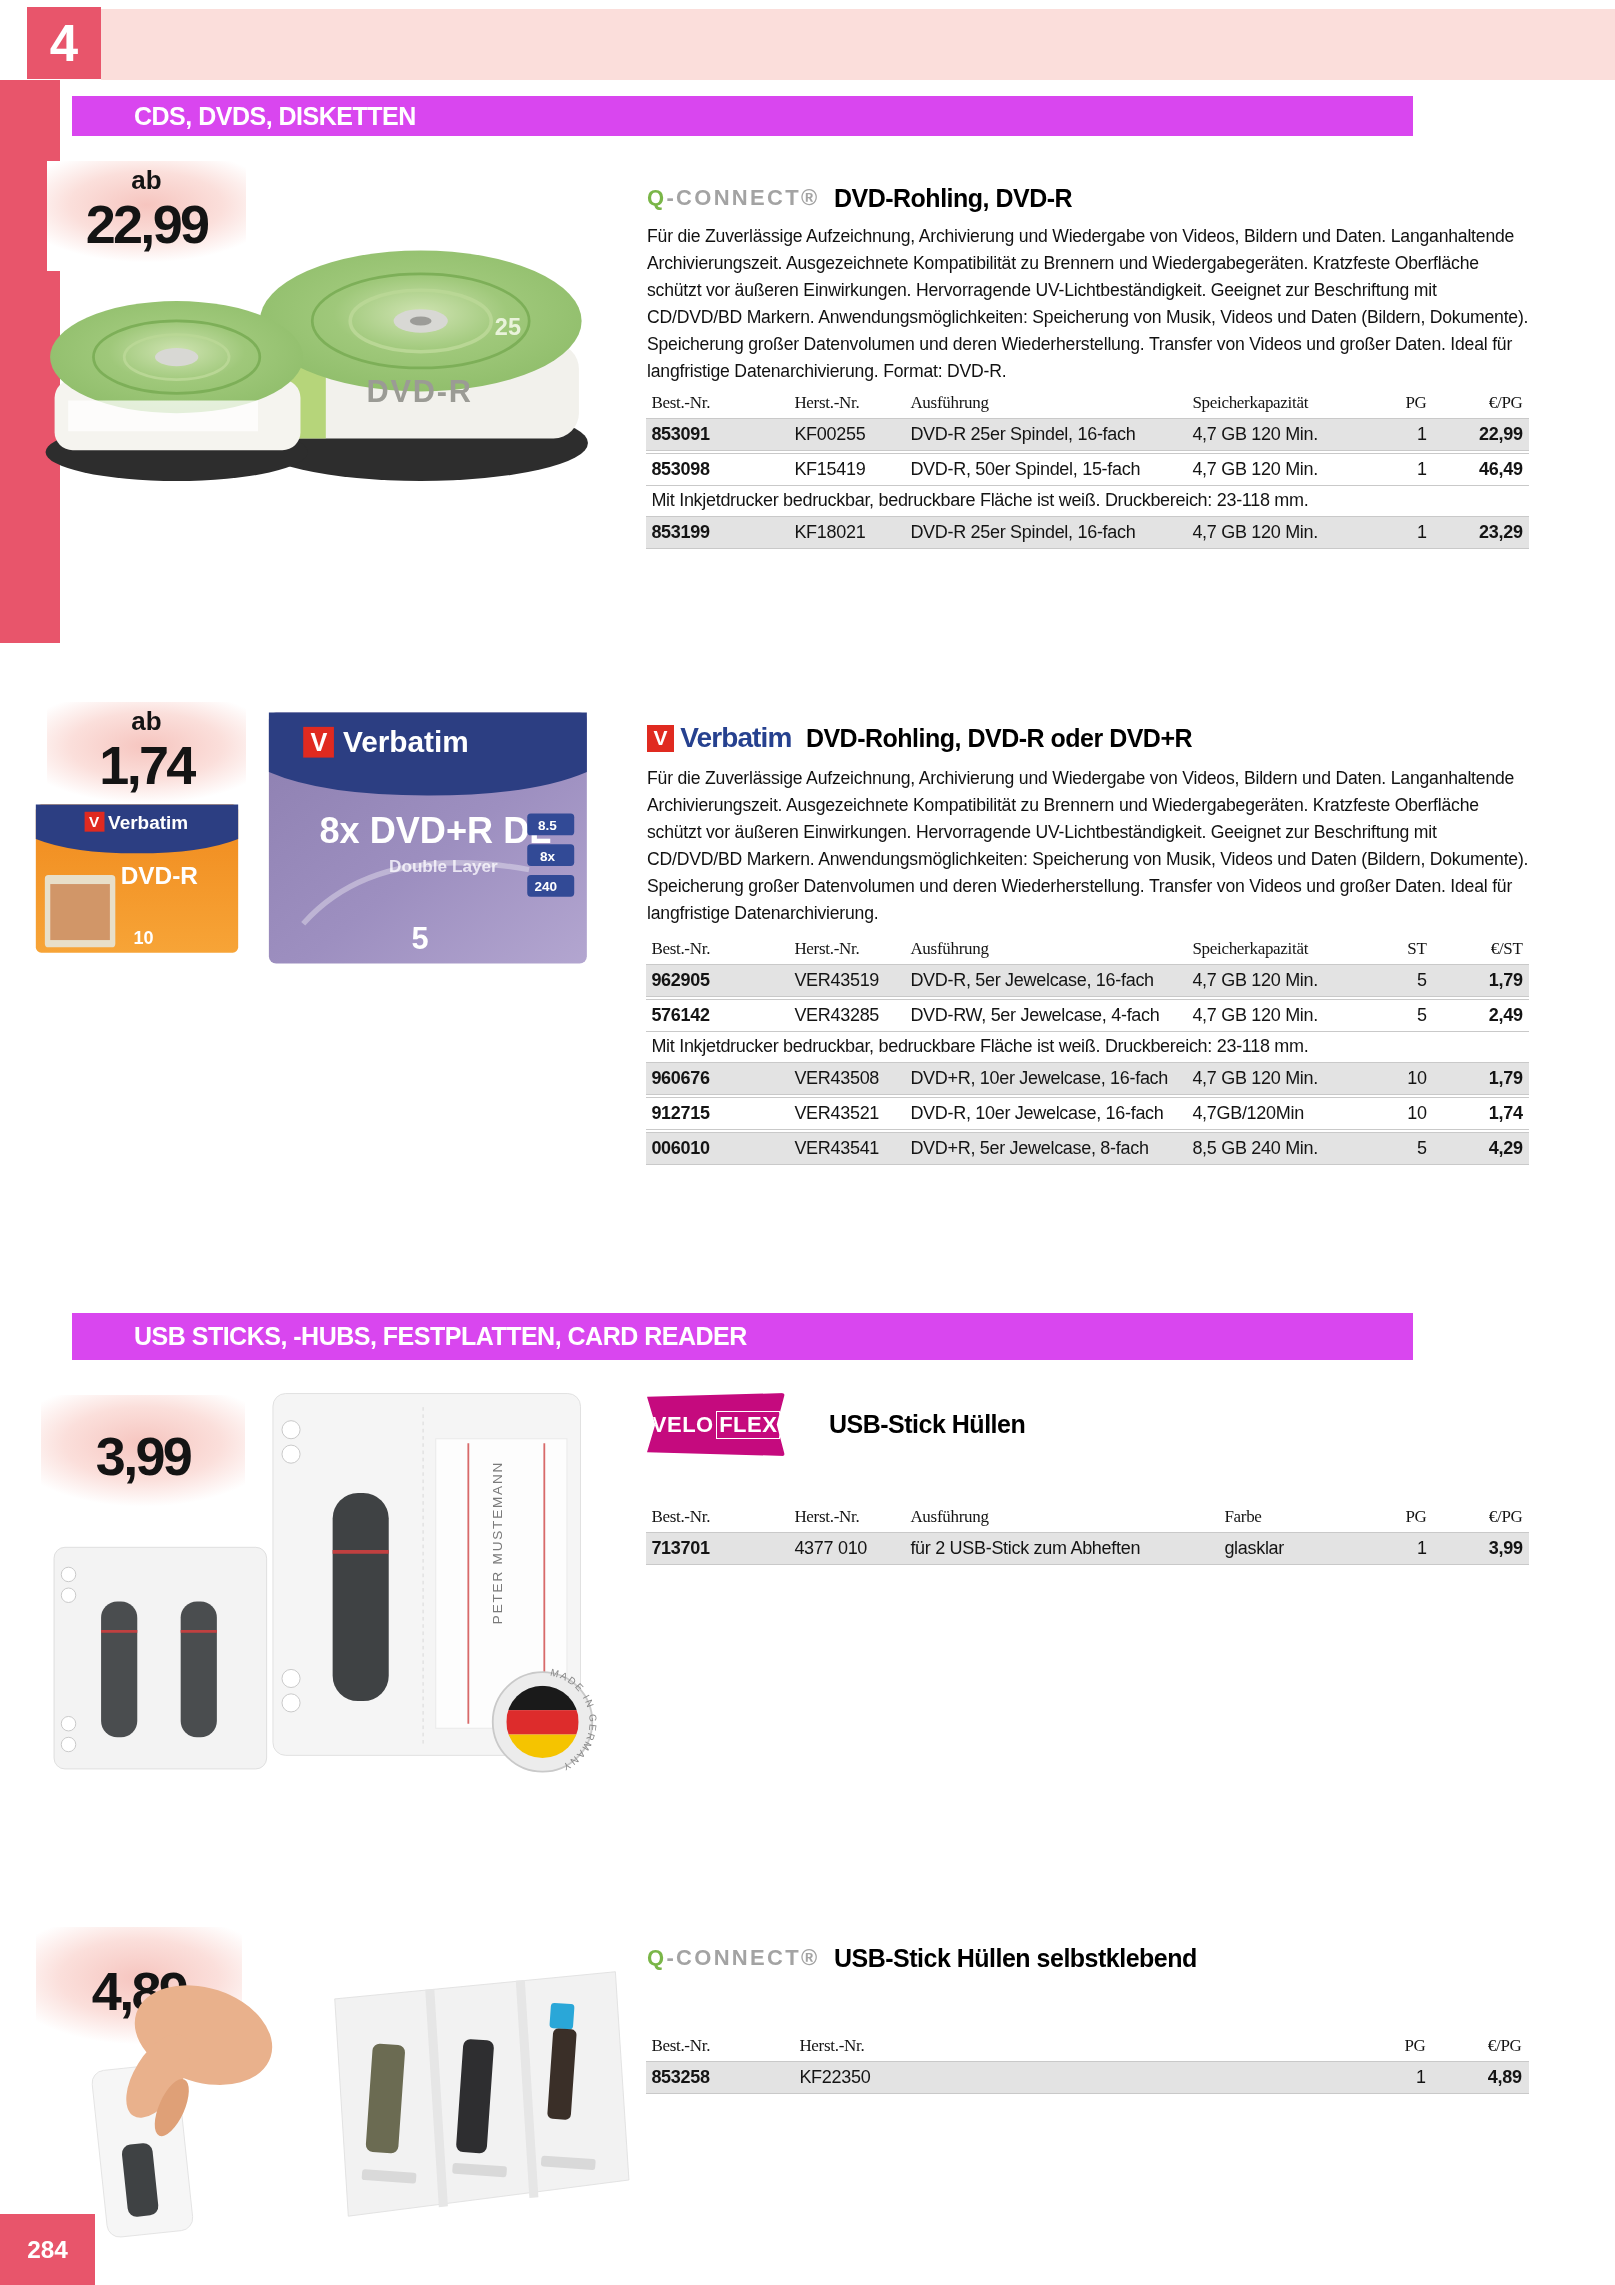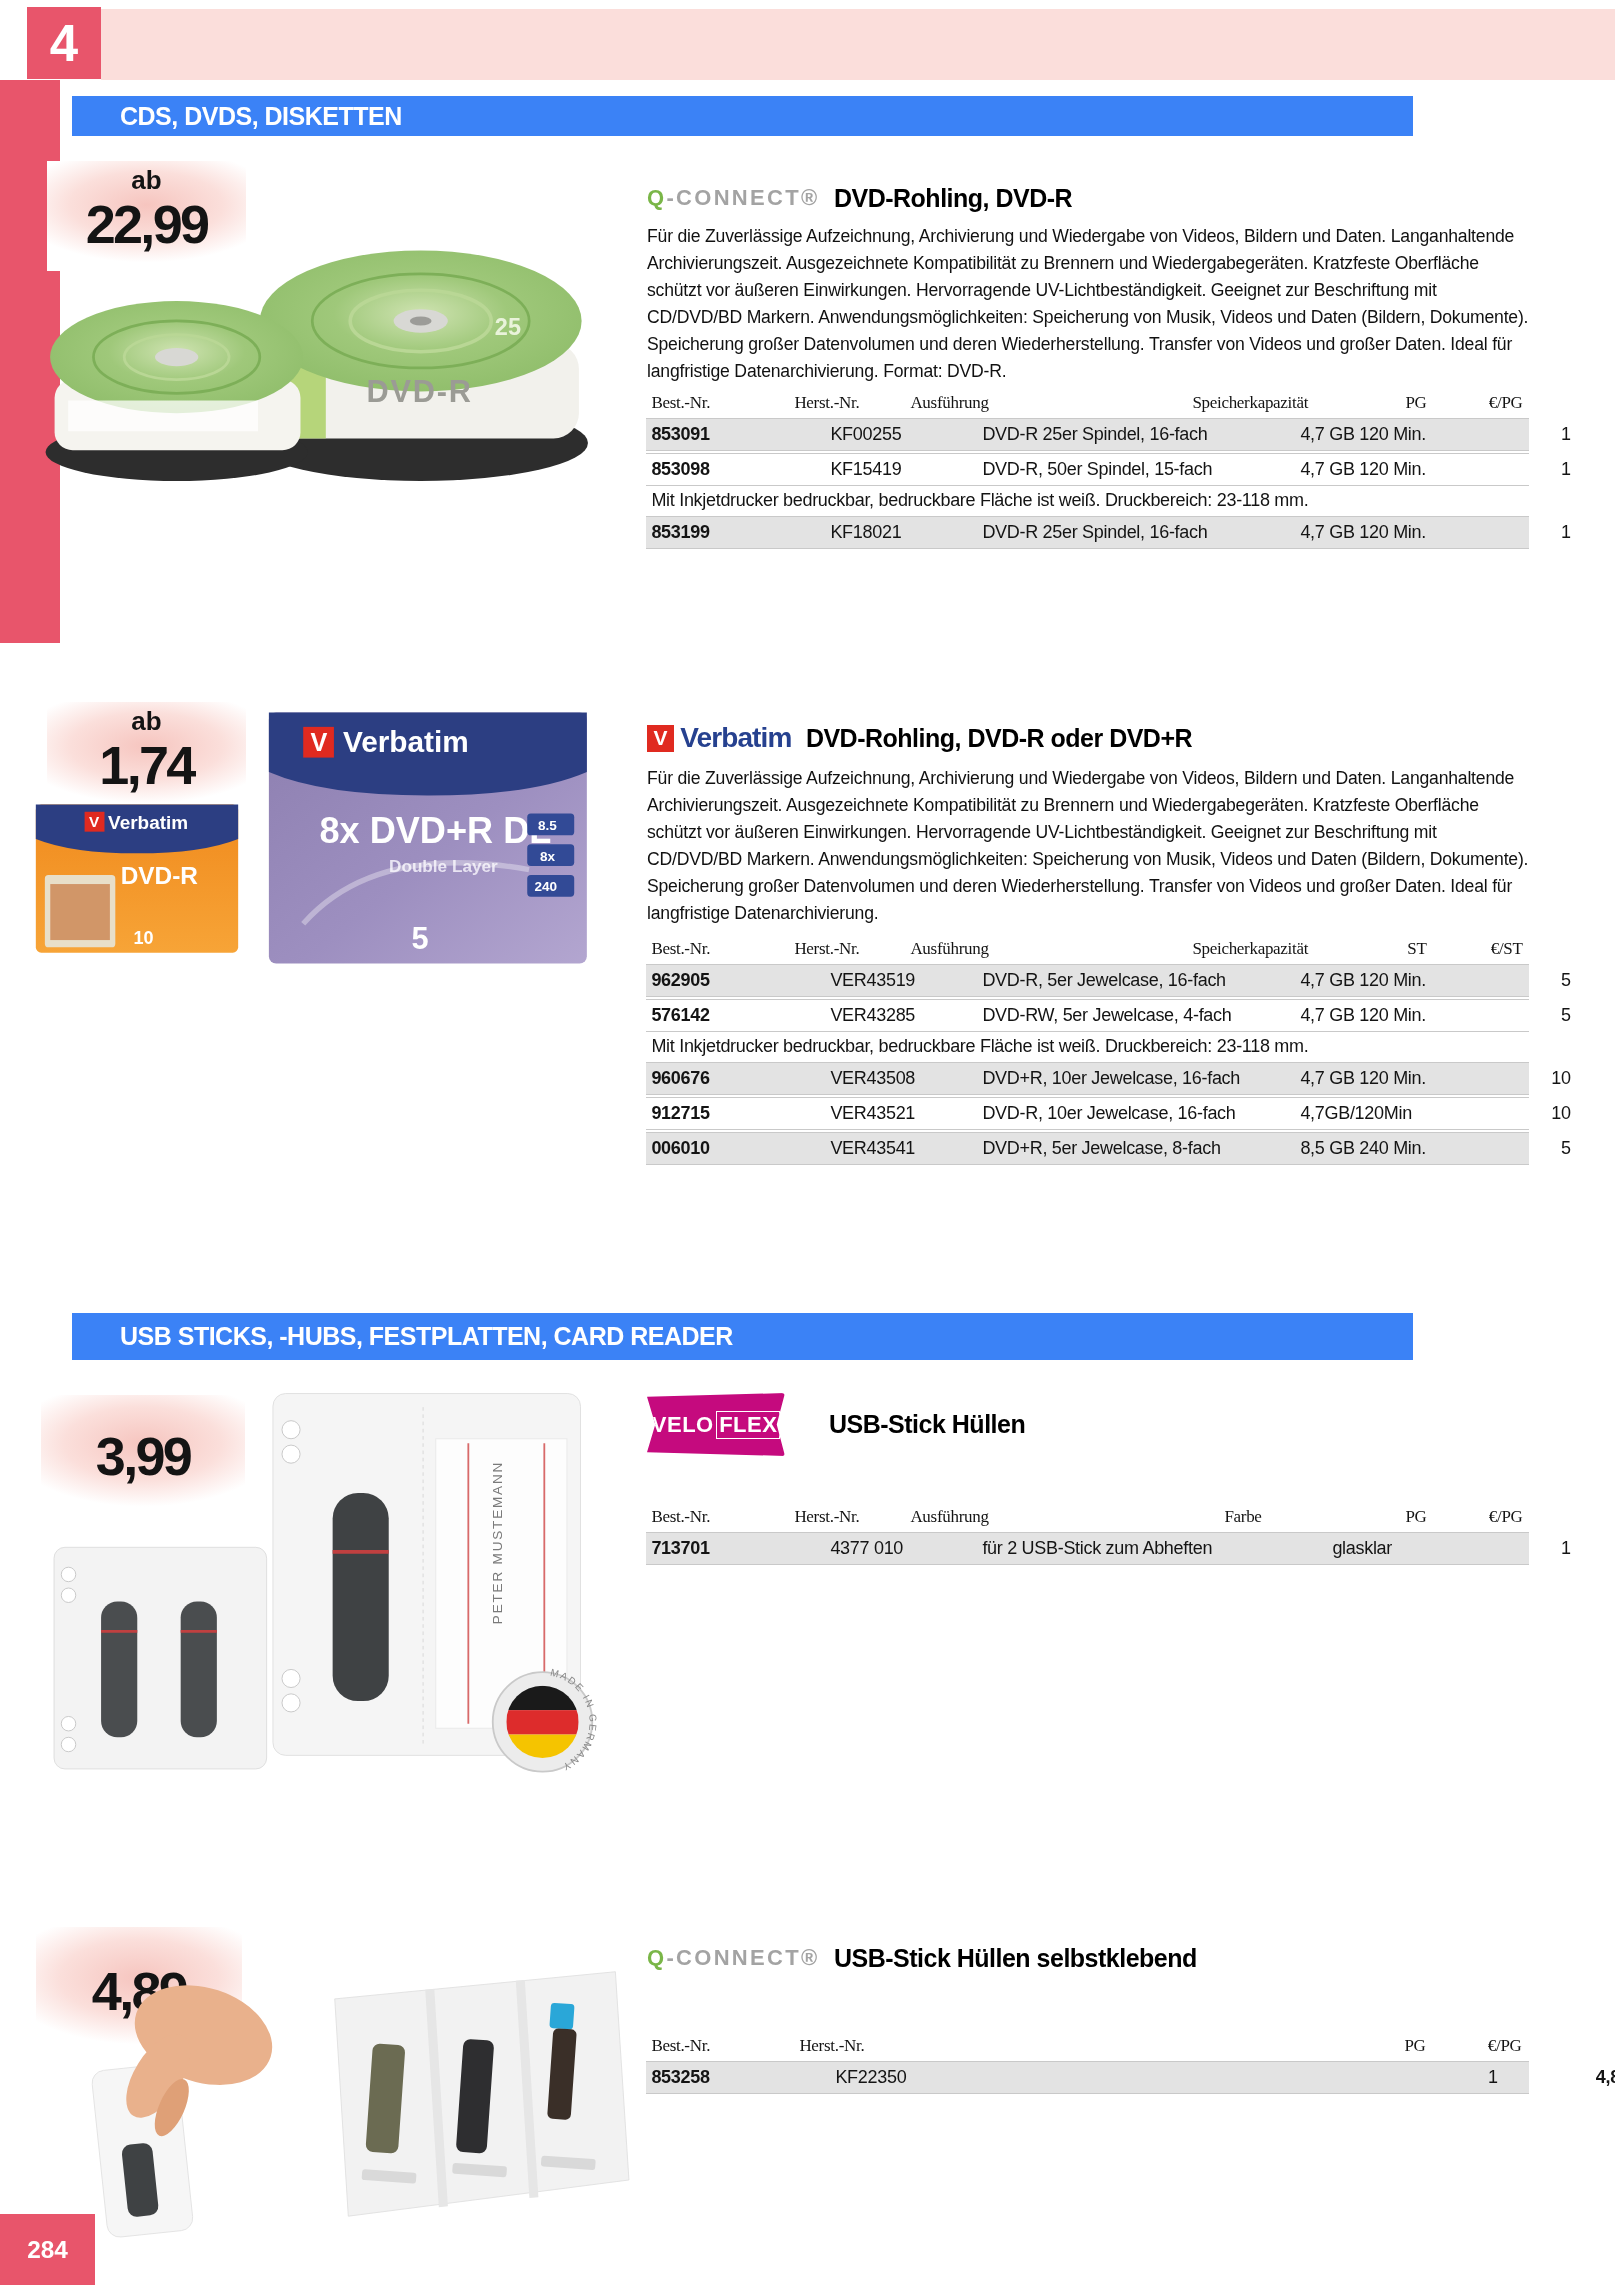--- a/index.html
+++ b/index.html
@@ -10,22 +10,22 @@
   .abs{position:absolute;}
 
   
   .pink-band{left:101px;top:9px;width:1514px;height:71px;background:#fbdedb;}
   .chapter-box{left:27px;top:7.2px;width:74px;height:72px;background:#e8556b;
     display:flex;align-items:center;justify-content:center;color:#fff;
     font-size:51px;font-weight:bold;}
   .chapter-title{left:134px;top:18px;height:52px;display:flex;align-items:center;
     font-size:40px;font-weight:bold;color:#6a6a6a;letter-spacing:-0.9px;}
   .red-strip{left:0;top:80px;width:60px;height:563px;background:#e8556b;}
-  .section-bar{left:72px;width:1341px;background:#3b82f6;color:#fff;
-    font-weight:bold;display:flex;align-items:center;padding-left:48px;
+  .section-bar{left:72px;width:1341px;background:#d946ef;color:#fff;
+    font-weight:bold;display:flex;align-items:center;padding-left:62px;
     font-size:25px;letter-spacing:-0.5px;box-sizing:border-box;}
   .bar1{top:96px;height:40px;}
   .bar2{top:1313px;height:47px;}
   .page-num-box{left:0;top:2214px;width:95px;height:71px;background:#e8556b;
     display:flex;align-items:center;justify-content:center;color:#fff;
     font-size:24.4px;font-weight:bold;}
 
   
   .priceblock{text-align:center;
     background:radial-gradient(ellipse 70% 55% at 50% 40%, #f6c5bf 0%, #fbdfdb 55%, #ffffff 95%);}
@@ -53,21 +53,21 @@
     border:1.8px solid #fff;padding:0 1.8px;}
 
   
   .ptable{width:883px;}
   .trow{display:grid;align-items:center;}
   .t6 .trow{grid-template-columns:143px 116px 282px 194px 51px 96px;}
   .t6b .trow{grid-template-columns:143px 116px 314px 162px 51px 96px;}
   .t4 .trow{grid-template-columns:148px 579px 58px 96px;}
   .thead{height:27px;}
   .tdata{height:31px;margin:1.8px 0;background:#fff;
-    border-top:0.9px solid #c9c9c9;border-bottom:0.9px solid #c9c9c9;gap:36px;}
+    border-top:0.9px solid #c9c9c9;border-bottom:0.9px solid #c9c9c9;}
   .tdata.shaded{background:#e3e3e3;}
   .tcell{display:flex;align-items:center;font-size:18px;letter-spacing:-0.3px;
     padding-left:5.4px;white-space:nowrap;overflow:hidden;}
   .thead .tcell{font-size:17px;font-family:Liberation Serif, serif;}
   .trow .tcell:nth-last-child(-n+2){justify-content:flex-end;padding-right:5.4px;padding-left:0;}
   .tdata .tcell:first-child,.tdata .tcell:last-child{font-weight:bold;}
   .tnote{height:27px;display:flex;align-items:center;font-size:18px;
     letter-spacing:-0.3px;padding-left:5.4px;}
   svg text{font-family:"Liberation Sans",sans-serif;}
 </style>

